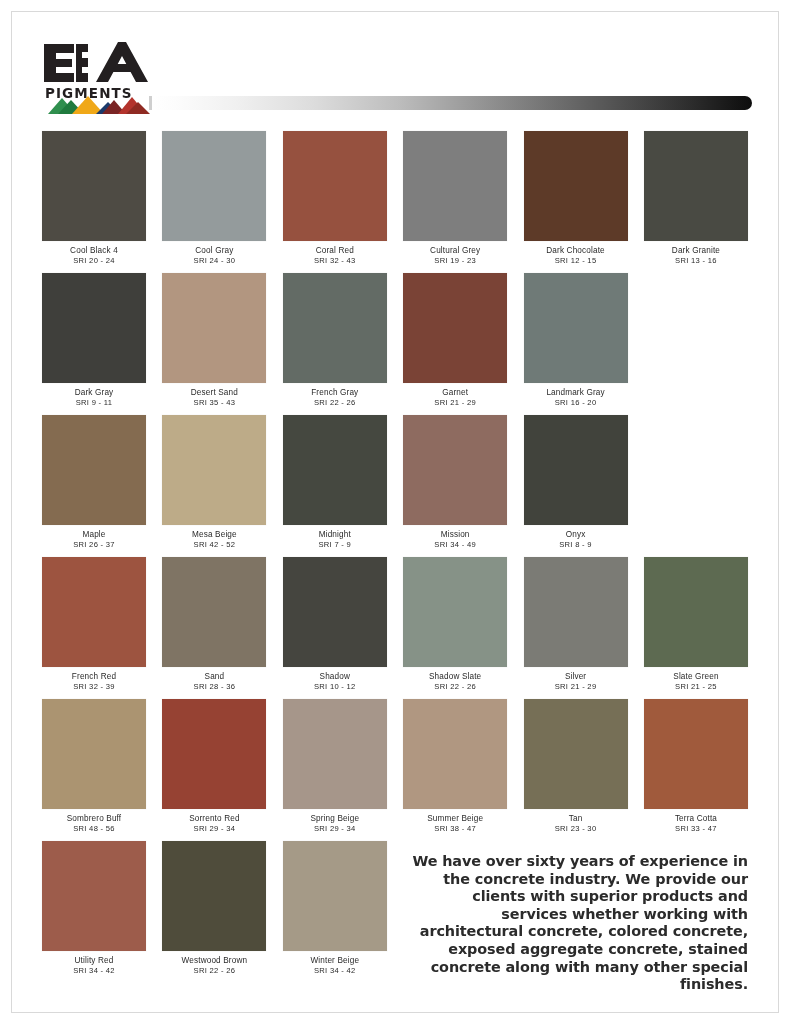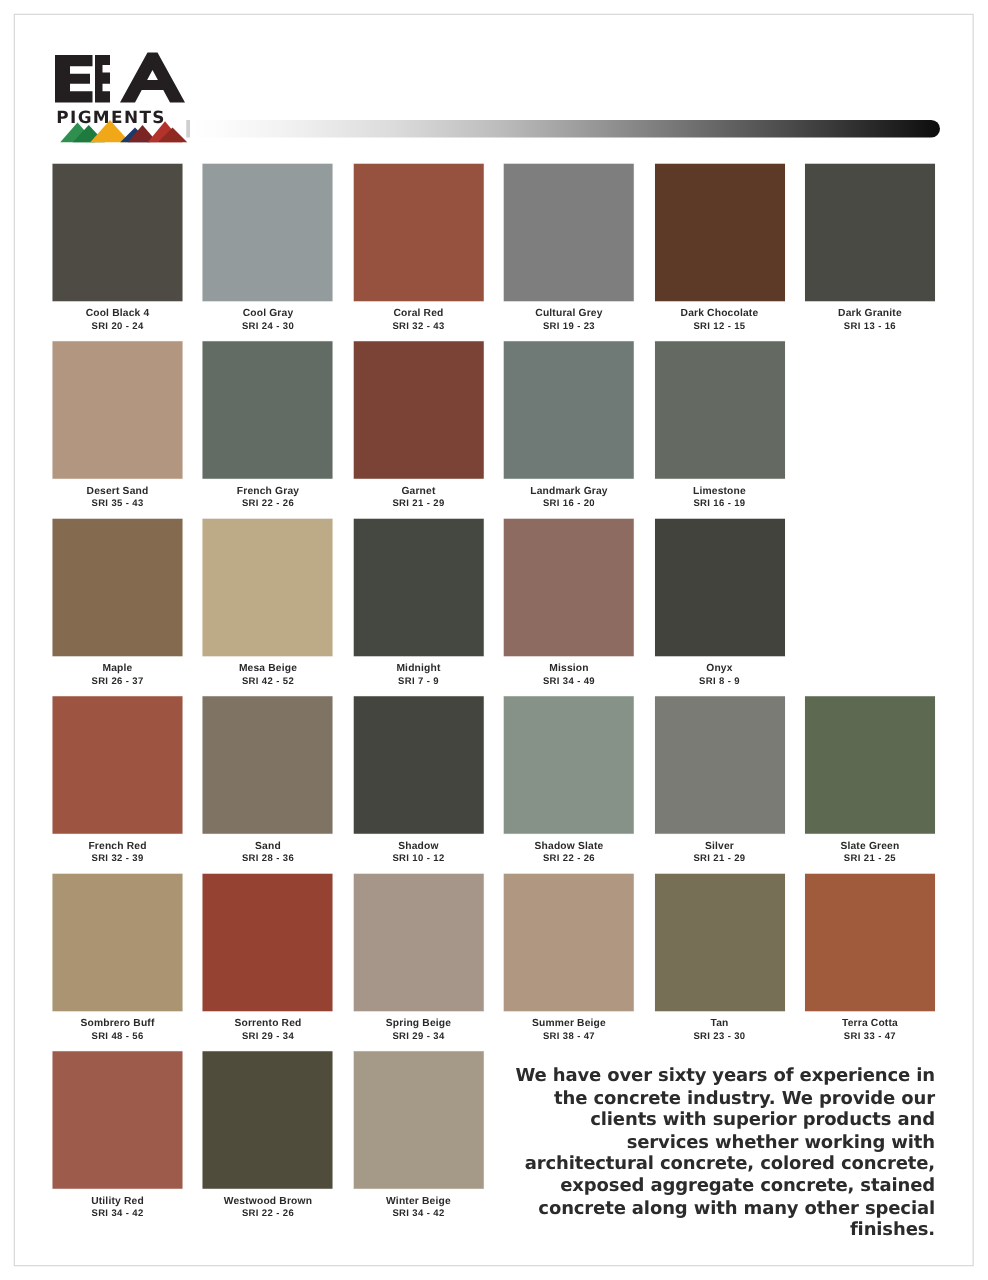--- a/index.html
+++ b/index.html
@@ -69,21 +69,20 @@
     width: 706px;
   }
   .row {
     display: flex;
     width: 100%;
     margin-bottom: 7px;
   }
   .cell {
     width: 104px;
     margin-right: 16.4px;
-    font-weight: bold;
   }
   .cell:last-child { margin-right: 12px; }
 
   .chip {
     width: 104px;
     height: 110px;
     display: block;
     box-shadow: 0 0 0 0.5px rgba(0,0,0,0.04);
   }
   .caption {
@@ -207,20 +206,27 @@
         <span class="chip" style="background:#494a43;"></span>
         <div class="caption">
           <div class="chip-name">Dark Granite</div>
           <div class="chip-sri">SRI 13 - 16</div>
         </div>
       </div>
     </div>
 
     <div class="row">
       <div class="cell">
+        <span class="chip" style="background:#3f3f3b;"></span>
+        <div class="caption">
+          <div class="chip-name">Dark Gray</div>
+          <div class="chip-sri">SRI 9 - 11</div>
+        </div>
+      </div>
+      <div class="cell">
         <span class="chip" style="background:#b29680;"></span>
         <div class="caption">
           <div class="chip-name">Desert Sand</div>
           <div class="chip-sri">SRI 35 - 43</div>
         </div>
       </div>
       <div class="cell">
         <span class="chip" style="background:#636b65;"></span>
         <div class="caption">
           <div class="chip-name">French Gray</div>
@@ -234,27 +240,20 @@
           <div class="chip-sri">SRI 21 - 29</div>
         </div>
       </div>
       <div class="cell">
         <span class="chip" style="background:#6f7a77;"></span>
         <div class="caption">
           <div class="chip-name">Landmark Gray</div>
           <div class="chip-sri">SRI 16 - 20</div>
         </div>
       </div>
-      <div class="cell">
-        <span class="chip" style="background:#646a62;"></span>
-        <div class="caption">
-          <div class="chip-name">Limestone</div>
-          <div class="chip-sri">SRI 16 - 19</div>
-        </div>
-      </div>
     </div>
 
     <div class="row">
       <div class="cell">
         <span class="chip" style="background:#846b50;"></span>
         <div class="caption">
           <div class="chip-name">Maple</div>
           <div class="chip-sri">SRI 26 - 37</div>
         </div>
       </div>

